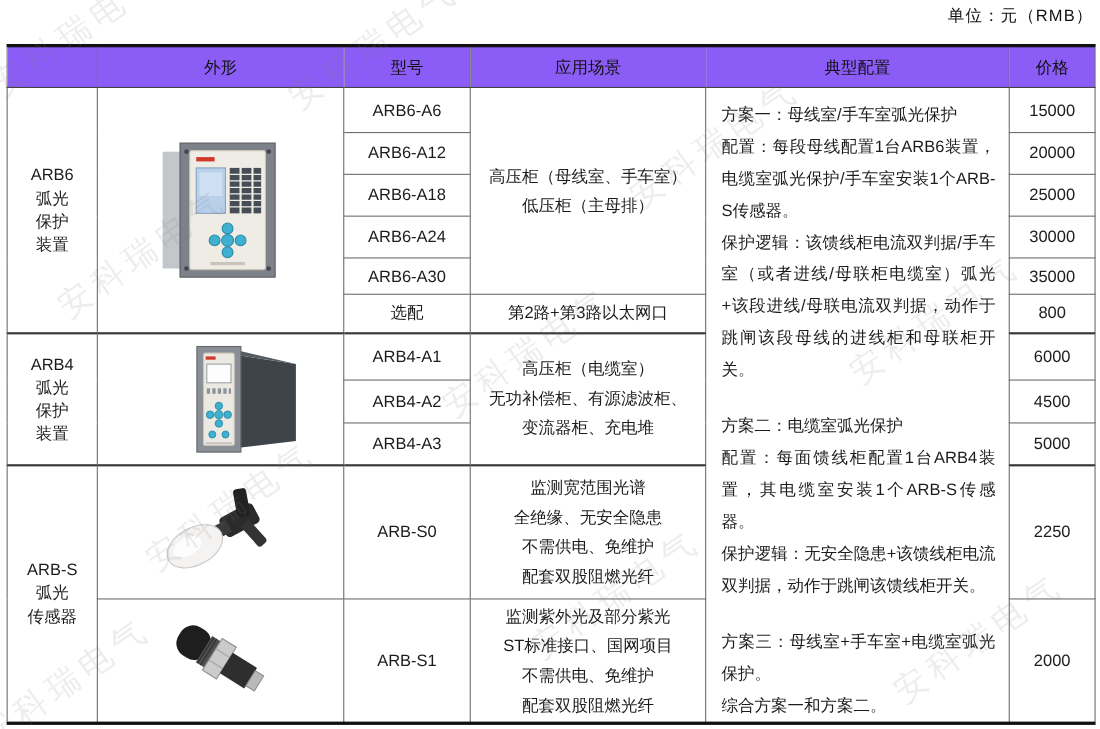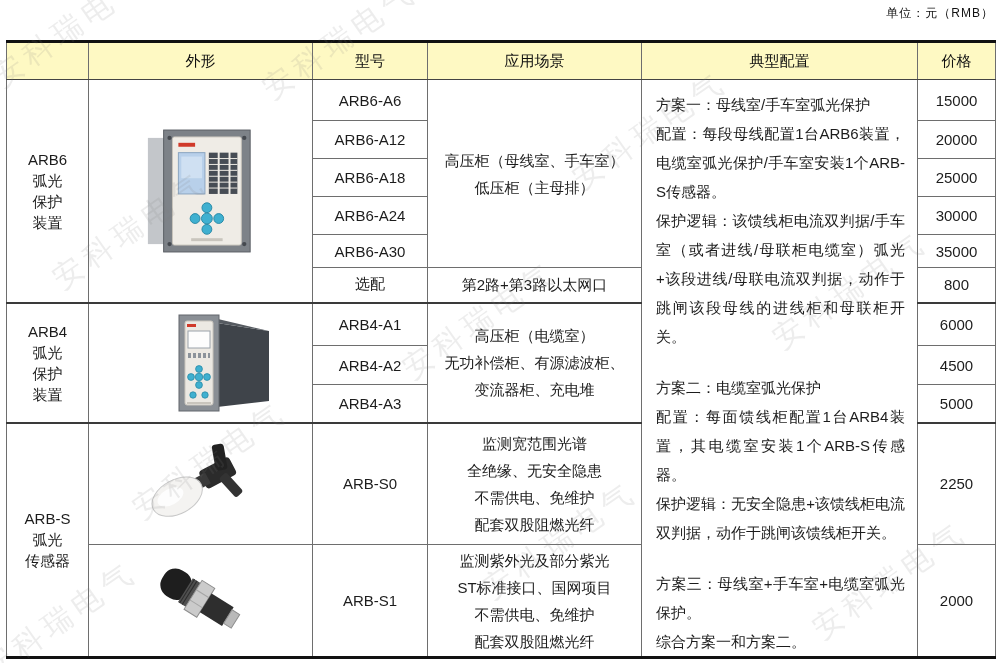--- a/index.html
+++ b/index.html
@@ -2,34 +2,34 @@
 <html><head>
 <meta charset="utf-8">
 <style>
   * { margin:0; padding:0; box-sizing:border-box; }
   html,body { background:#ffffff; }
   body { font-family:"Liberation Sans","DejaVu Sans",sans-serif; color:#222; }
   .page {
     position:relative; width:1000px; height:663px; background:#fff; overflow:hidden;
   }
   .unit-label {
-    position:absolute; top:5px; right:6px; font-size:12px; color:#111; letter-spacing:1px;
+    position:absolute; top:5px; right:6px; font-size:15px; color:#111; letter-spacing:1px;
   }
   table.price-table {
     position:absolute; left:6px; top:40px; width:989px;
     border-collapse:collapse; table-layout:fixed;
     border-top:3px solid #111; border-bottom:3px solid #111;
   }
   .price-table td {
     border:1px solid #6e6e6e; background:transparent;
     font-size:15px; color:#1c1c1c; text-align:center; vertical-align:middle;
     overflow:hidden;
   }
   .price-table td.hdr {
-    background:#fef9c3; border-bottom:1px solid #444; height:38px; font-size:15px; color:#111;
+    background:#8b5cf6; border-bottom:1px solid #444; height:38px; font-size:15px; color:#111;
   }
   .sec-top { border-top:2px solid #3a3a3a !important; }
   .cat-cell { white-space:pre-line; line-height:21px; font-size:15px; }
   .scenario { white-space:pre-line; line-height:27px; }
   .model-cell { font-size:15px; }
   .price-cell { font-size:15px; }
   .config-cell { text-align:left; vertical-align:top; padding:10px 12px 0 14px; }
   .config-cell p { font-size:15px; line-height:29px; color:#1c1c1c; text-align:justify; }
   .config-cell p.gap { margin-top:22px; }
   .img-cell { vertical-align:middle; }

